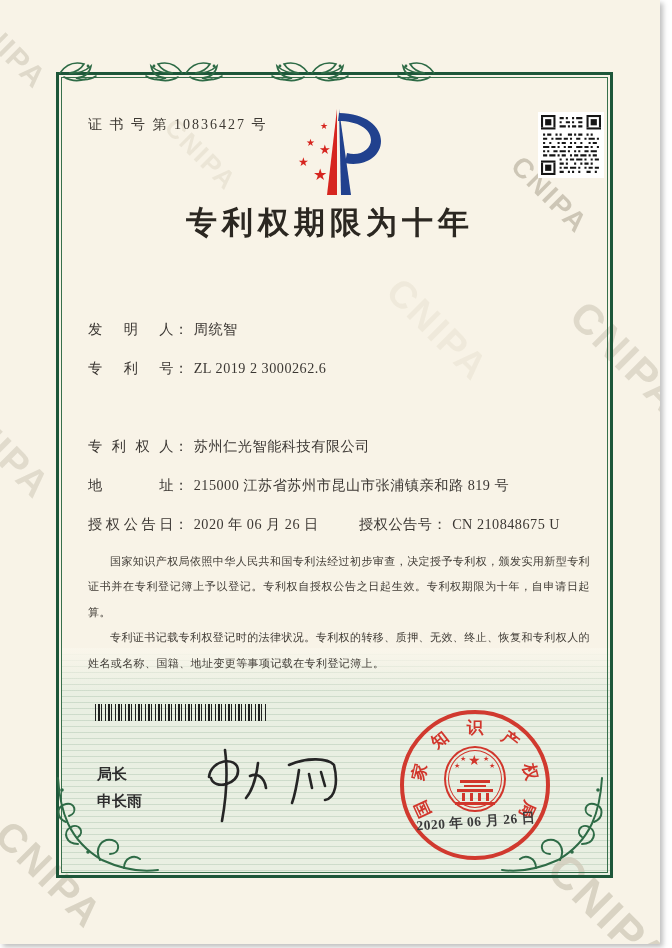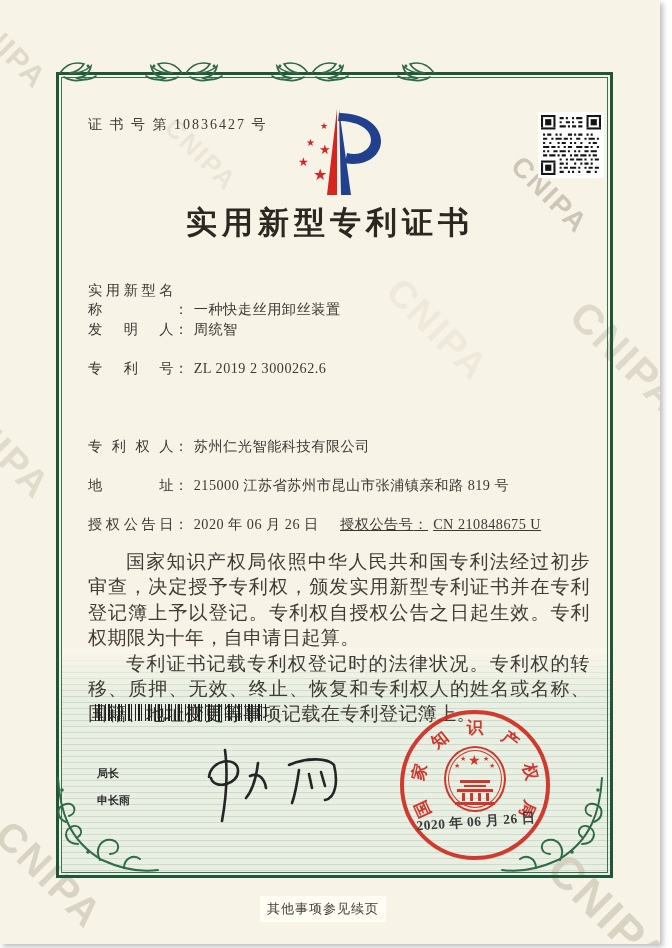--- a/index.html
+++ b/index.html
@@ -40,35 +40,35 @@
              font-family:"DejaVu Sans",sans-serif; }
 
   .title { position:absolute; left:0; right:0; top:202px; text-align:center;
            font-size:31px; font-weight:bold; letter-spacing:5px; color:#2b2721; }
 
   
   .frow { position:absolute; left:88px; font-size:14.2px; color:#3b3733; letter-spacing:.5px; }
   .flabel { display:inline-block; width:86px; text-align:justify; text-align-last:justify;
             vertical-align:bottom; }
   .fval { margin-left:5px; }
-  .group2 { position:absolute; left:252px; top:0; white-space:nowrap;text-decoration:underline; }
-
-  .paras { position:absolute; left:88px; top:549px; width:502px; font-size:19px;
+  .group2 { position:absolute; left:271px; top:0; white-space:nowrap; }
+
+  .paras { position:absolute; left:88px; top:549px; width:502px; font-size:11px;
            line-height:25.4px; color:#3f3b35; text-align:justify; letter-spacing:.4px; }
   .paras p { text-indent:2em; }
 
   .barcode { position:absolute; left:95px; top:704px; width:172px; height:17px;
       background:repeating-linear-gradient(90deg,
         #1f1f1f 0 1.5px, transparent 1.5px 3px,
         #1f1f1f 3px 5px, transparent 5px 6.5px,
         #1f1f1f 6.5px 7.5px, transparent 7.5px 10px); }
 
   .signer { position:absolute; left:97px; top:760px;
             font-family:"Liberation Sans","DejaVu Sans",sans-serif;
-            font-size:11px; font-weight:bold; color:#2e2e2e; line-height:27px; }
+            font-size:15px; font-weight:bold; color:#2e2e2e; line-height:27px; }
   .signature { position:absolute; left:195px; top:743px; }
 
   
   .seal { position:absolute; left:400px; top:710px; width:150px; height:150px; z-index:5; }
   .seal-ring { position:absolute; inset:0; border:4px solid #d02b20; border-radius:50%;
                opacity:.92; }
   .seal-char { position:absolute; color:#d0271d; font-size:16.5px; font-weight:bold; }
   .emblem { position:absolute; left:44px; top:36px; width:62px; height:66px; opacity:.92; }
   .em-ring { position:absolute; inset:0; border:2px solid #d0271d; border-radius:50%; }
   .em-ring2 { position:absolute; inset:4px; border:1px solid #d0271d; border-radius:50%; }
@@ -195,25 +195,22 @@
       <span class="lg-star" style="left:31px;top:37px;font-size:13px">★</span>
       <span class="lg-star" style="left:10px;top:50px;font-size:12px">★</span>
       <span class="lg-star" style="left:25px;top:61px;font-size:16px">★</span>
       <svg width="100" height="92" viewBox="0 0 100 92">
         <path d="M49 3 L39 89 L49 89 Z" fill="#d6251f"></path>
         <path d="M51 3 L53 89 L63 89 Z" fill="#21418e"></path>
         <path d="M51 7 C 78 7, 93 21, 93 35 C 93 51, 76 61, 57 57 L 59 47 C 72 51, 83 43, 83 34 C 83 23, 70 15, 50 15 Z" fill="#21418e"></path>
       </svg>
     </div>
 
-    <div class="title">实用新型专利证书</div>
-
-    <div class="frow" style="top:281px">
-      <span class="flabel">实用新型名称</span><span>：</span><span class="fval">一种快走丝用卸丝装置</span>
-    </div>
+    <div class="title">专利权期限为十年</div>
+
     <div class="frow" style="top:320px">
       <span class="flabel">发明人</span><span>：</span><span class="fval">周统智</span>
     </div>
     <div class="frow" style="top:359px">
       <span class="flabel">专利号</span><span>：</span><span class="fval">ZL 2019 2 3000262.6</span>
     </div>
     <div class="frow" style="top:437px">
       <span class="flabel">专利权人</span><span>：</span><span class="fval">苏州仁光智能科技有限公司</span>
     </div>
     <div class="frow" style="top:476px">
@@ -273,16 +270,15 @@
         <div class="em-bar" style="left:13px;top:43px;width:36px;height:3px"></div>
         <div class="em-bar" style="left:18px;top:47px;width:2.5px;height:8px"></div>
         <div class="em-bar" style="left:26px;top:47px;width:2.5px;height:8px"></div>
         <div class="em-bar" style="left:34px;top:47px;width:2.5px;height:8px"></div>
         <div class="em-bar" style="left:42px;top:47px;width:2.5px;height:8px"></div>
         <div class="em-bar" style="left:11px;top:56px;width:40px;height:3px"></div>
       </div>
     </div>
     <div class="seal-date">2020 年 06 月 26 日</div>
 
-    <div class="cont-box">其他事项参见续页</div>
 
   </div>
 </div>
 
 </body></html>

